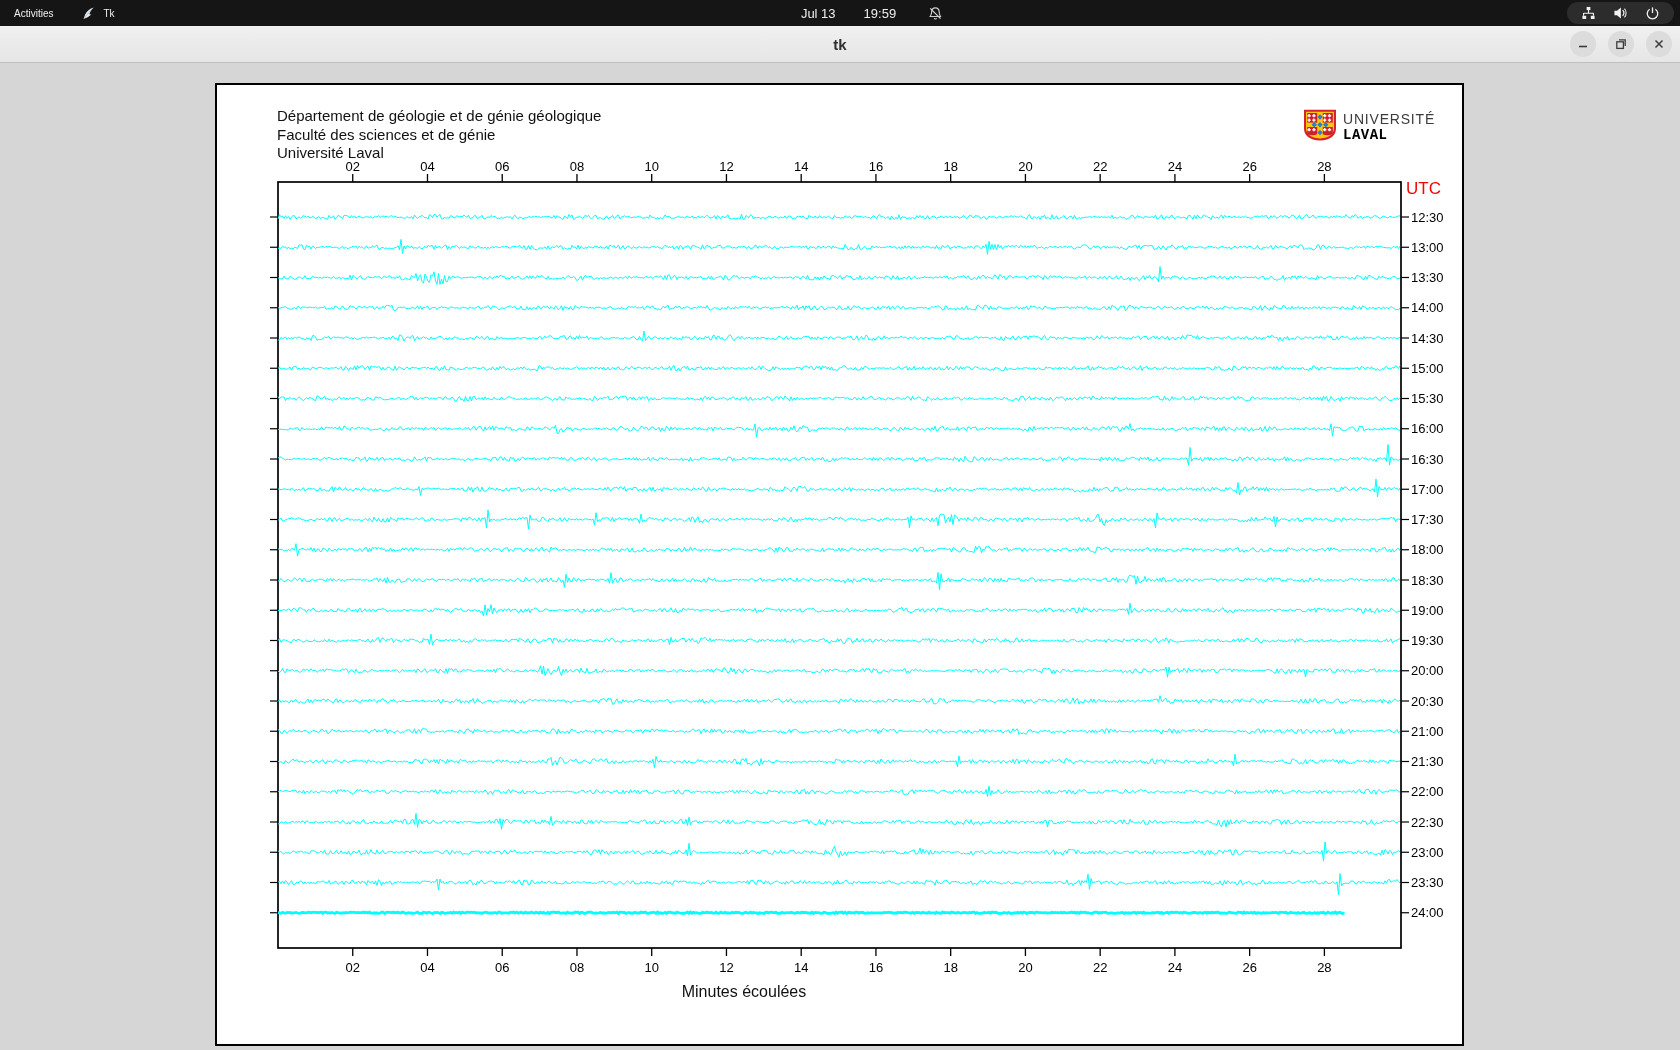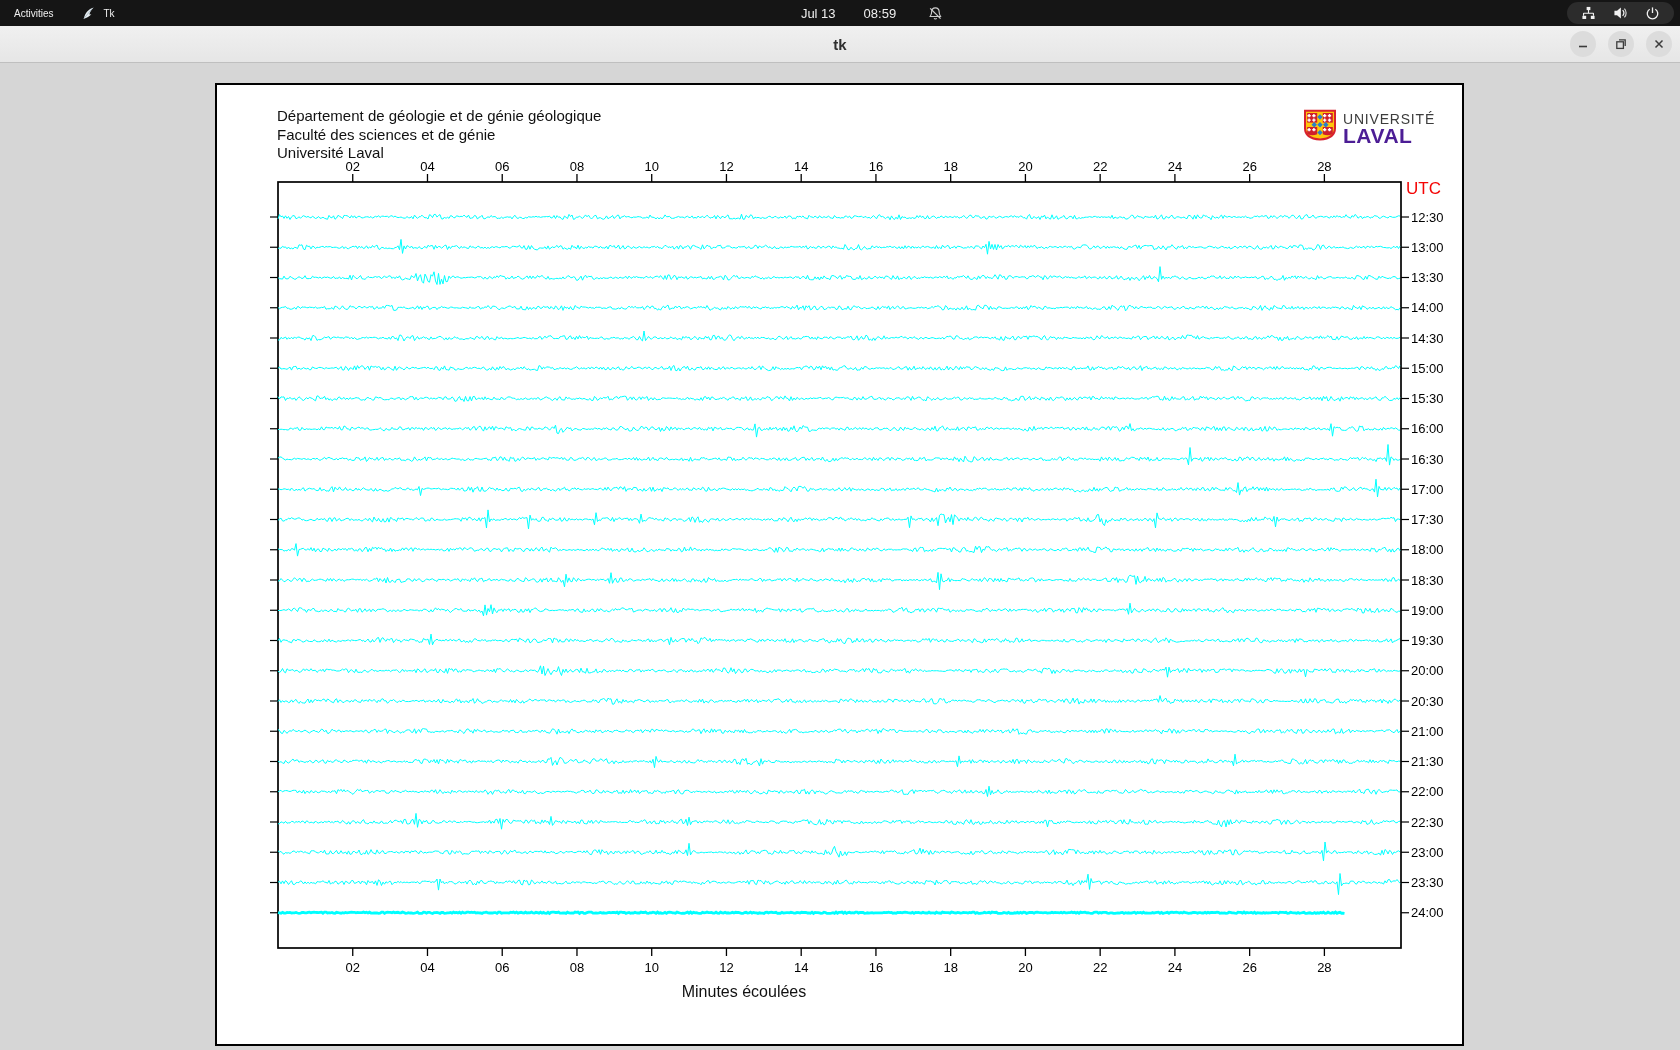--- a/index.html
+++ b/index.html
@@ -30,21 +30,21 @@
 
   
   .content { position:absolute; left:0; top:63px; width:1680px; height:987px; background:#d6d6d6;padding-left:44px; }
   .seis-window { position:absolute; left:215px; top:20px; width:1249px; height:963px;
                  background:#ffffff; border:2px solid #000; }
   .hdr { position:absolute; left:60px; top:22px; font-size:15px; color:#111; line-height:18.5px; }
   .chart-title { position:absolute; left:0; top:40px; width:1245px; text-align:center;
                  font-size:20px; color:#111; }
   .logo { position:absolute; left:1086px; top:24px; display:flex; align-items:center; gap:6px; }
   .logo-text .lt1 { font-size:14px; letter-spacing:0.8px; color:#3c3c3c; }
-  .logo-text .lt2 { font-size:21px; font-weight:bold; color:#4c1d95; letter-spacing:0.5px; line-height:17px; }
+  .logo-text .lt2 { font-size:14px; font-weight:bold; color:#000000; letter-spacing:0.5px; line-height:17px;font-family:Liberation Mono, monospace; }
   .chart-svg { position:absolute; left:0; top:0; width:1245px; height:959px; }
   .xcaption { position:absolute; left:0; top:898px; width:1054px; text-align:center;
               font-size:16px; color:#111; }
 </style>
 </head>
 <body>
 
 <div class="topbar">
   <div class="topbar-left">
     <div class="tb-item">
@@ -56,21 +56,21 @@
           <path d="M3 13.5 C4.2 7.5, 8 3, 13.5 1.5 C10.5 4.5, 9.5 6.5, 9 9 L11 8.8 C9 11.4, 6.2 12.8, 3 13.5 Z" fill="#e8eef2"></path>
           <path d="M3 13.5 L12 2.5" stroke="#9fb3c0" stroke-width="0.8" fill="none"></path>
         </svg>
       </span>
       <span>Tk</span>
     </div>
   </div>
 
   <div class="tb-center">
     <span>Jul 13</span>
-    <span>08:59</span>
+    <span>19:59</span>
     <span style="margin-left:4px;">
       <svg width="15" height="15" viewBox="0 0 16 16" fill="none" stroke="#cfcfcf" stroke-width="1.2">
         <path d="M8 2 C5.3 2 4 4 4 6.2 C4 9 3 10.5 2.5 11.2 L13.5 11.2 C13 10.5 12 9 12 6.2 C12 4 10.7 2 8 2 Z"></path>
         <path d="M6.6 13 a1.6 1.6 0 0 0 2.8 0"></path>
         <path d="M2.5 2.5 L13.5 13.5" stroke-width="1.4"></path>
       </svg>
     </span>
   </div>
 
   <div class="tb-right">

